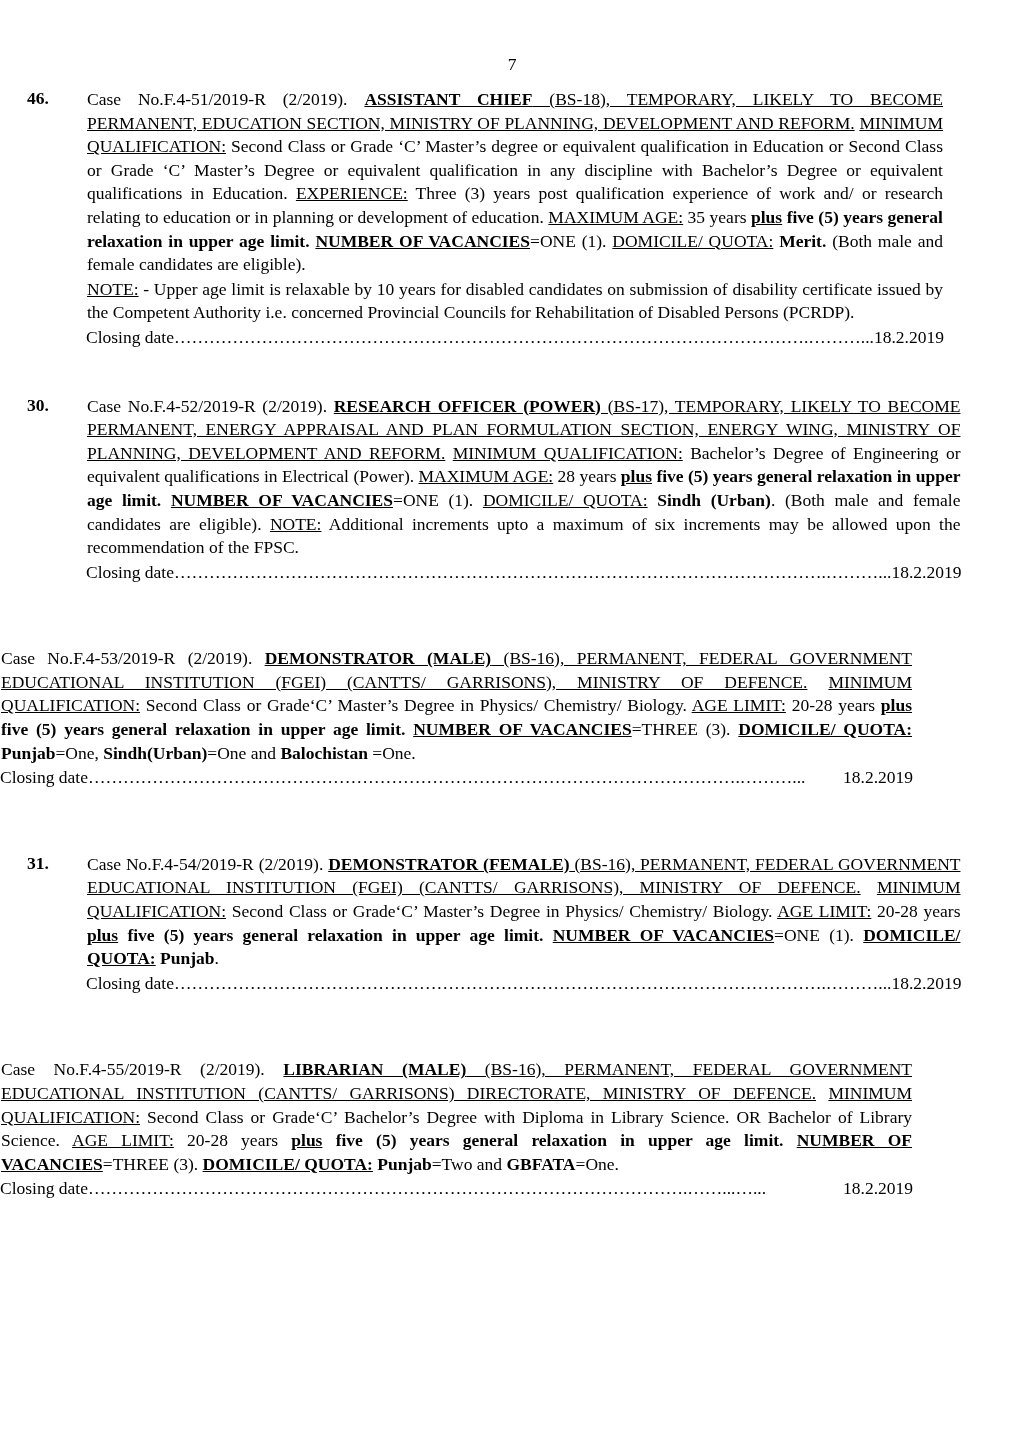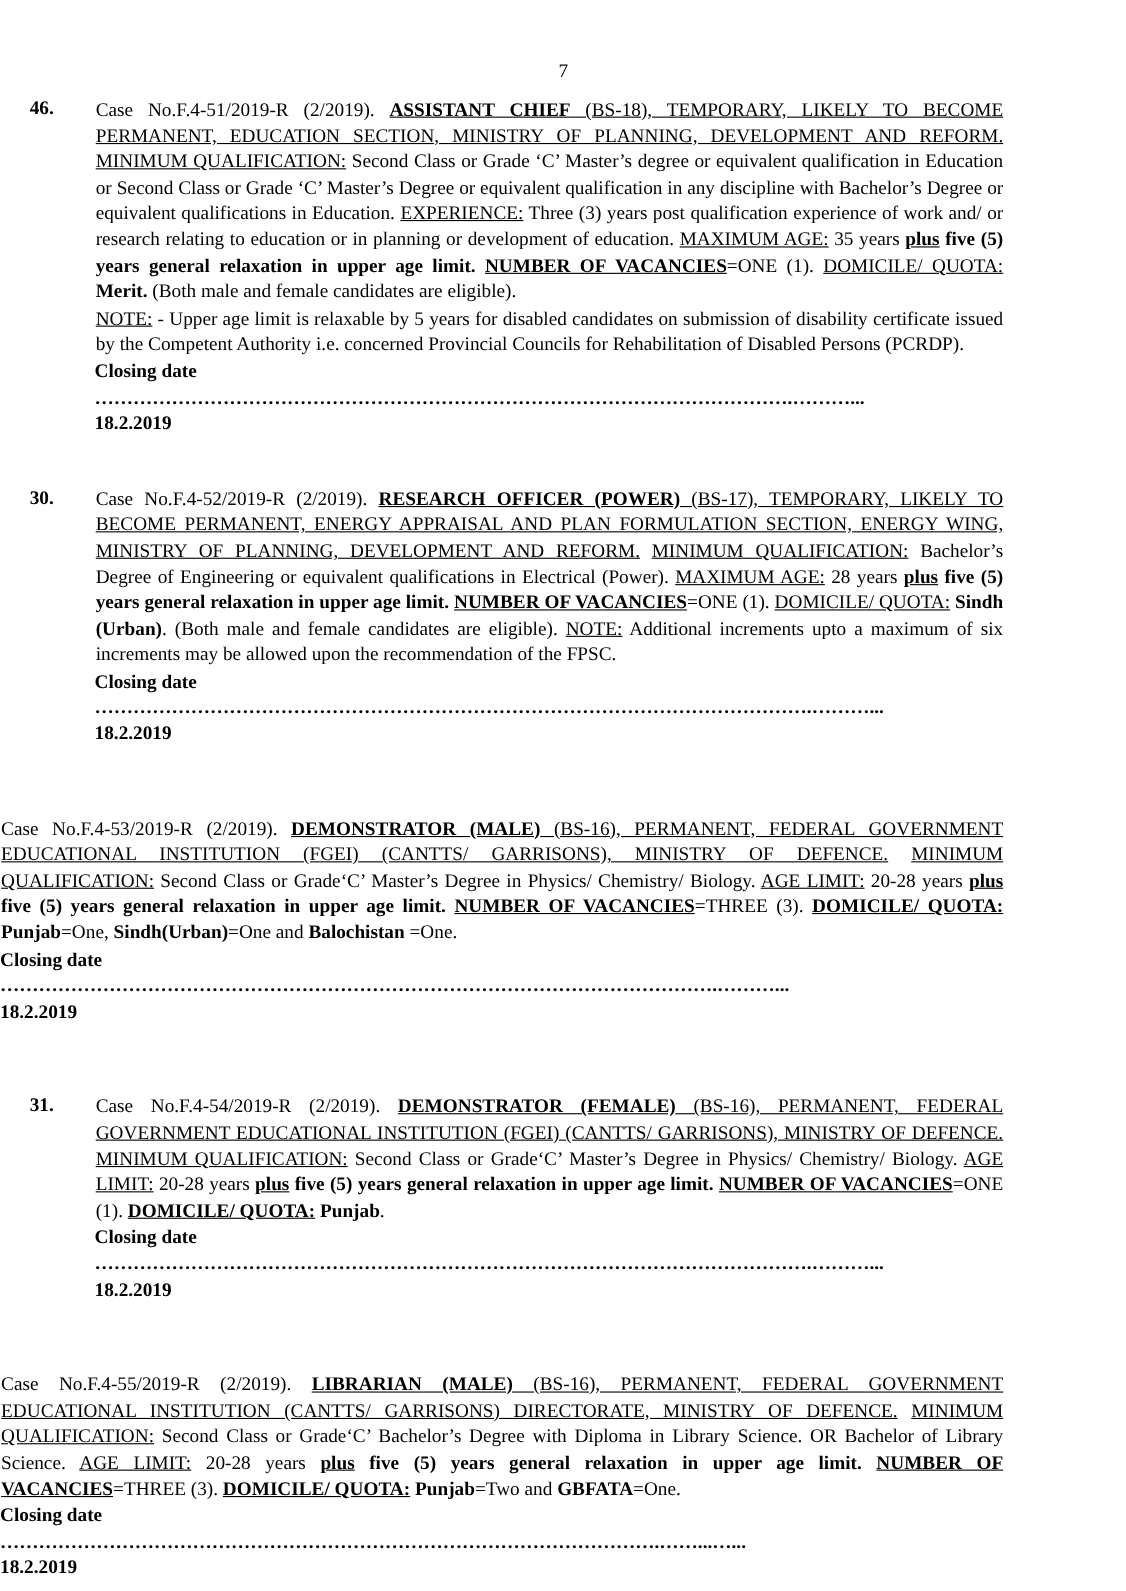--- a/index.html
+++ b/index.html
@@ -39,42 +39,41 @@
     flex: 1 1 auto;
     font-size: 17.5px;
     line-height: 23.6px;
     text-align: justify;
   }
   .para { margin: 1px; }
   .b { font-weight: bold; }
   .u { text-decoration: underline; }
   .closing {
     display: flex;
-    font-weight: bold;
+    font-weight: normal;
     white-space: nowrap;
     line-height: 23.6px;
-    flex-direction: column;
   }
   .cl-dots {
     flex: 1 1 auto;
     overflow: hidden;
   }
   .cl-date { flex: 0 0 auto; }
 </style>
 </head>
 <body>
 
 <div class="page">
   <div class="pagenum">7</div>
   <div id="case-list">
       <div class="item">
         <div class="num">46.</div>
         <div class="body">
           <p class="para"><span>Case No.F.4-51/2019-R (2/2019). </span><span class="b u">ASSISTANT CHIEF</span><span class="u"> (BS-18), TEMPORARY, LIKELY TO BECOME PERMANENT, EDUCATION SECTION, MINISTRY OF PLANNING, DEVELOPMENT AND REFORM.</span><span> </span><span class="u">MINIMUM QUALIFICATION:</span><span> Second Class or Grade ‘C’ Master’s degree or equivalent qualification in Education or Second Class or Grade ‘C’ Master’s Degree or equivalent qualification in any discipline with Bachelor’s Degree or equivalent qualifications in Education. </span><span class="u">EXPERIENCE:</span><span> Three (3) years post qualification experience of work and/ or research relating to education or in planning or development of education.  </span><span class="u">MAXIMUM AGE:</span><span> 35 years </span><span class="b u">plus</span><span class="b "> five (5) years general relaxation in upper age limit. </span><span class="b u">NUMBER OF VACANCIES</span><span>=ONE (1). </span><span class="u">DOMICILE/ QUOTA:</span><span> </span><span class="b ">Merit.</span><span> (Both male and female candidates are eligible).</span></p>
-          <p class="para"><span class="u">NOTE:</span><span> - Upper age limit is relaxable by 5 years for disabled candidates on submission of disability certificate issued by the Competent Authority i.e.  concerned Provincial Councils for Rehabilitation of Disabled Persons (PCRDP).</span></p>
+          <p class="para"><span class="u">NOTE:</span><span> - Upper age limit is relaxable by 10 years for disabled candidates on submission of disability certificate issued by the Competent Authority i.e.  concerned Provincial Councils for Rehabilitation of Disabled Persons (PCRDP).</span></p>
           <div class="closing">
             <span class="cl-label">Closing date</span>
             <span class="cl-dots">……………………………………………………………………………………………….………...</span>
             <span class="cl-date">18.2.2019</span>
           </div>
         </div>
       </div>
       <div class="item">
         <div class="num">30.</div>
         <div class="body">

